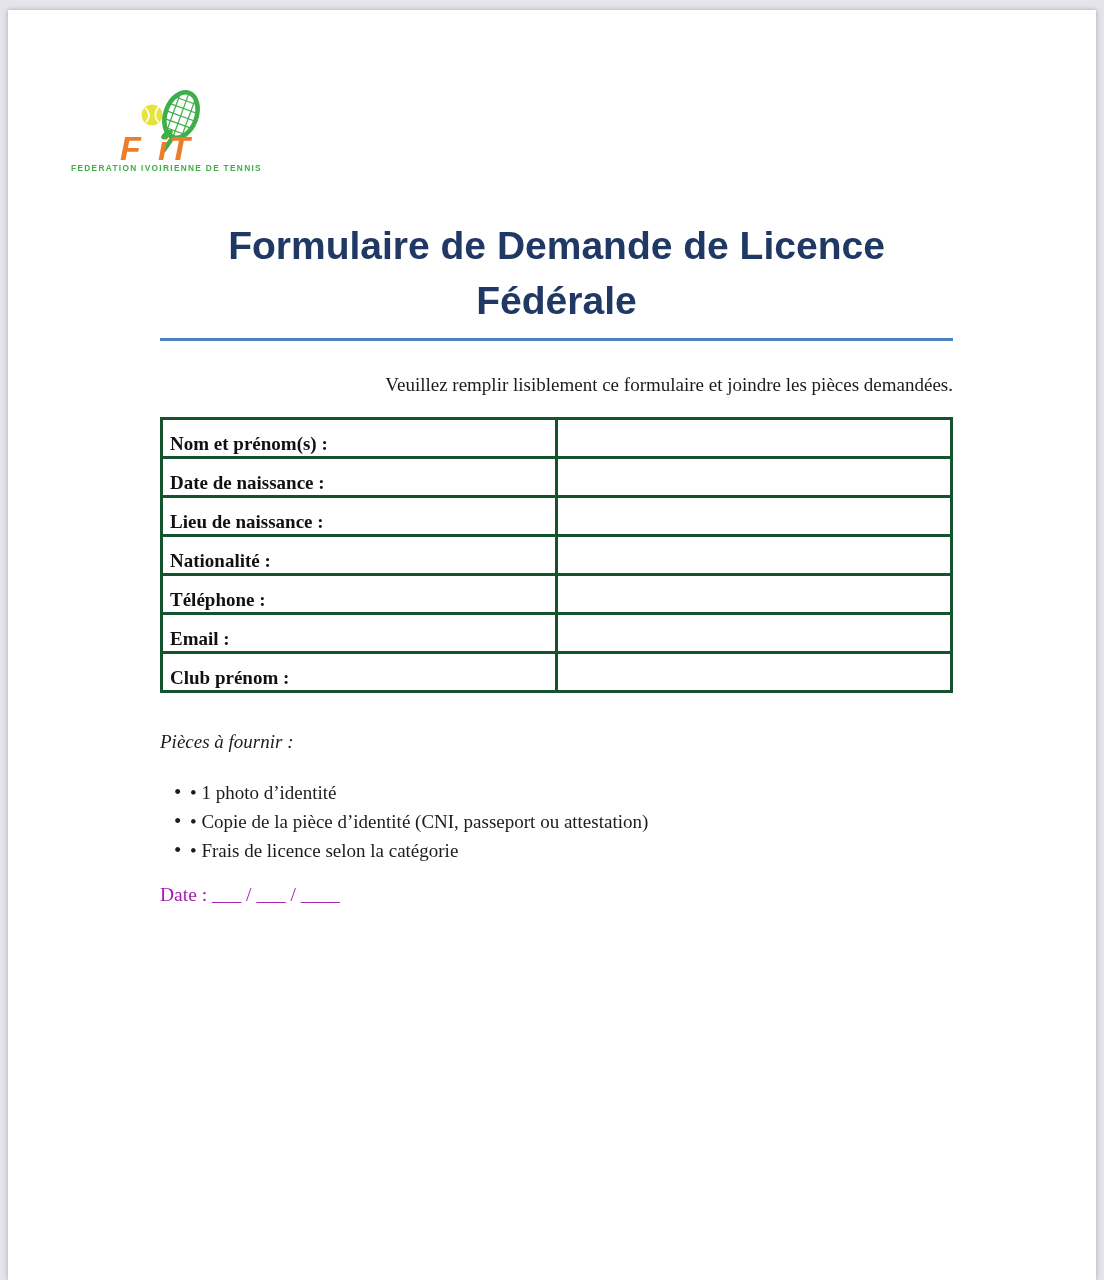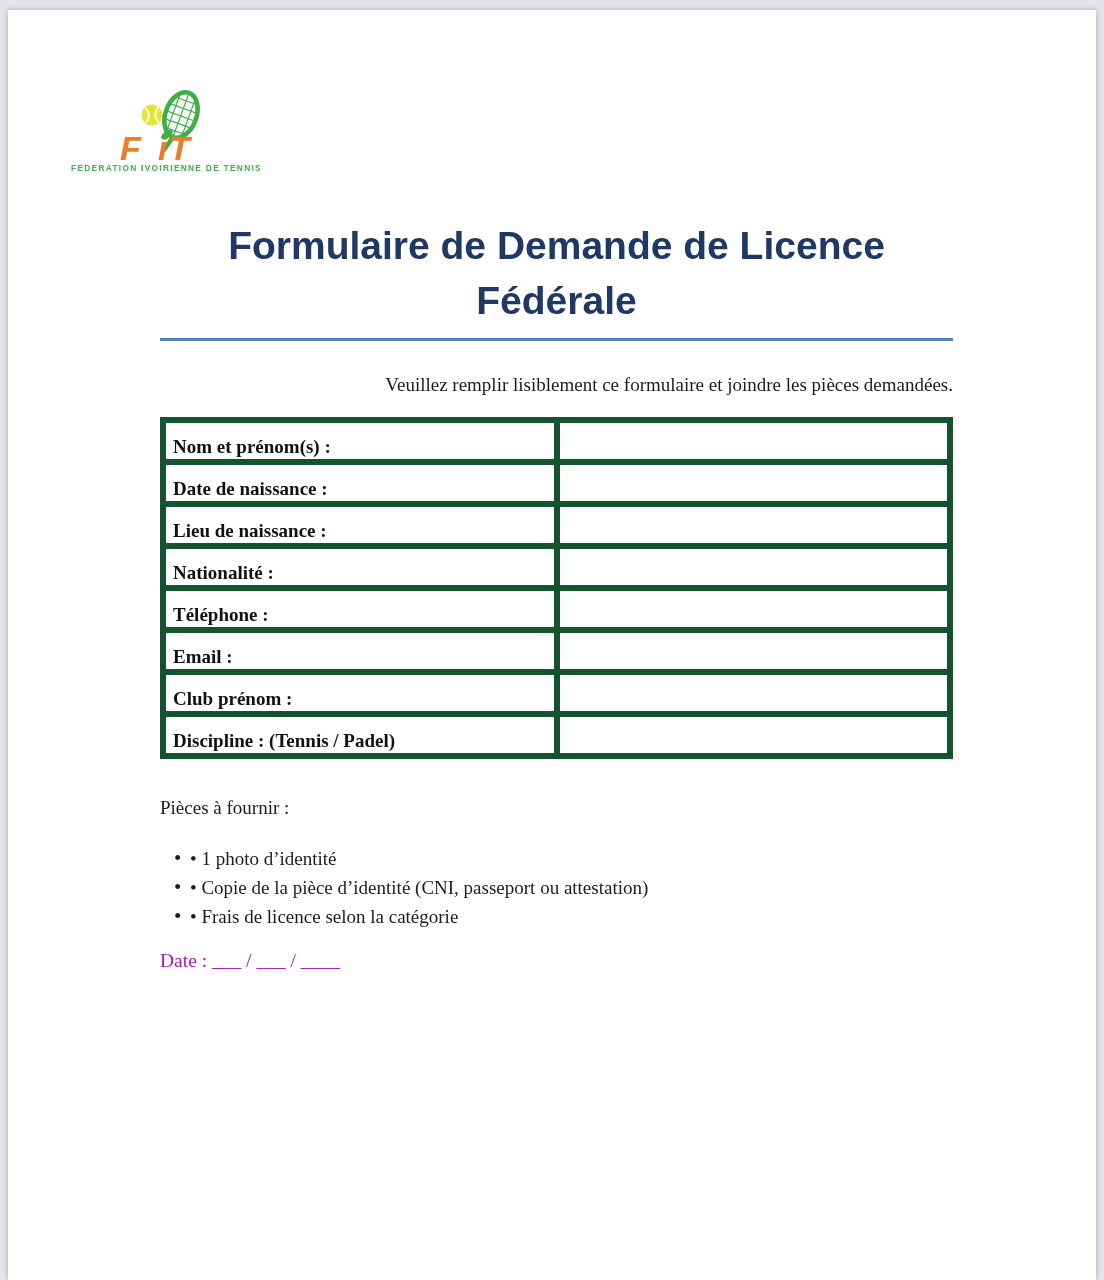--- a/index.html
+++ b/index.html
@@ -52,38 +52,39 @@
     color: #1c1c1c;
     line-height: 1.25;
     text-align: right;
   }
   table.form-table {
     margin-top: 20px;
     width: 100%;
     border-collapse: collapse;
   }
   table.form-table td {
-    border: 6px solid #14532d;
+    border: 3px solid #14532d;
     height: 22px;
     font-size: 19px;
     line-height: 21px;
     padding: 13px 6px 1px 7px;
     color: #111111;
   }
   td.label-cell {
     width: 50%;
     font-weight: bold;
   }
   td.value-cell {
     width: 50%;
   }
   .pieces-heading {
     margin-top: 38px;
     font-size: 19px;
     color: #1c1c1c;
+    font-style: italic;
   }
   .pieces-list {
     margin-top: 25px;
   }
   .list-item {
     display: flex;
     align-items: baseline;
     font-size: 19px;
     color: #1c1c1c;
     line-height: 28px;
@@ -169,24 +170,20 @@
             <tr>
               <td class="label-cell">Téléphone :</td>
               <td class="value-cell"></td>
             </tr>
             <tr>
               <td class="label-cell">Email :</td>
               <td class="value-cell"></td>
             </tr>
             <tr>
               <td class="label-cell">Club prénom :</td>
-              <td class="value-cell"></td>
-            </tr>
-            <tr>
-              <td class="label-cell">Discipline : (Tennis / Padel)</td>
               <td class="value-cell"></td>
             </tr>
           </tbody>
       </table>
 
       <div class="pieces-heading">Pièces à fournir :</div>
 
       <div class="pieces-list">
           <div class="list-item">
             <span class="bullet">•</span>

